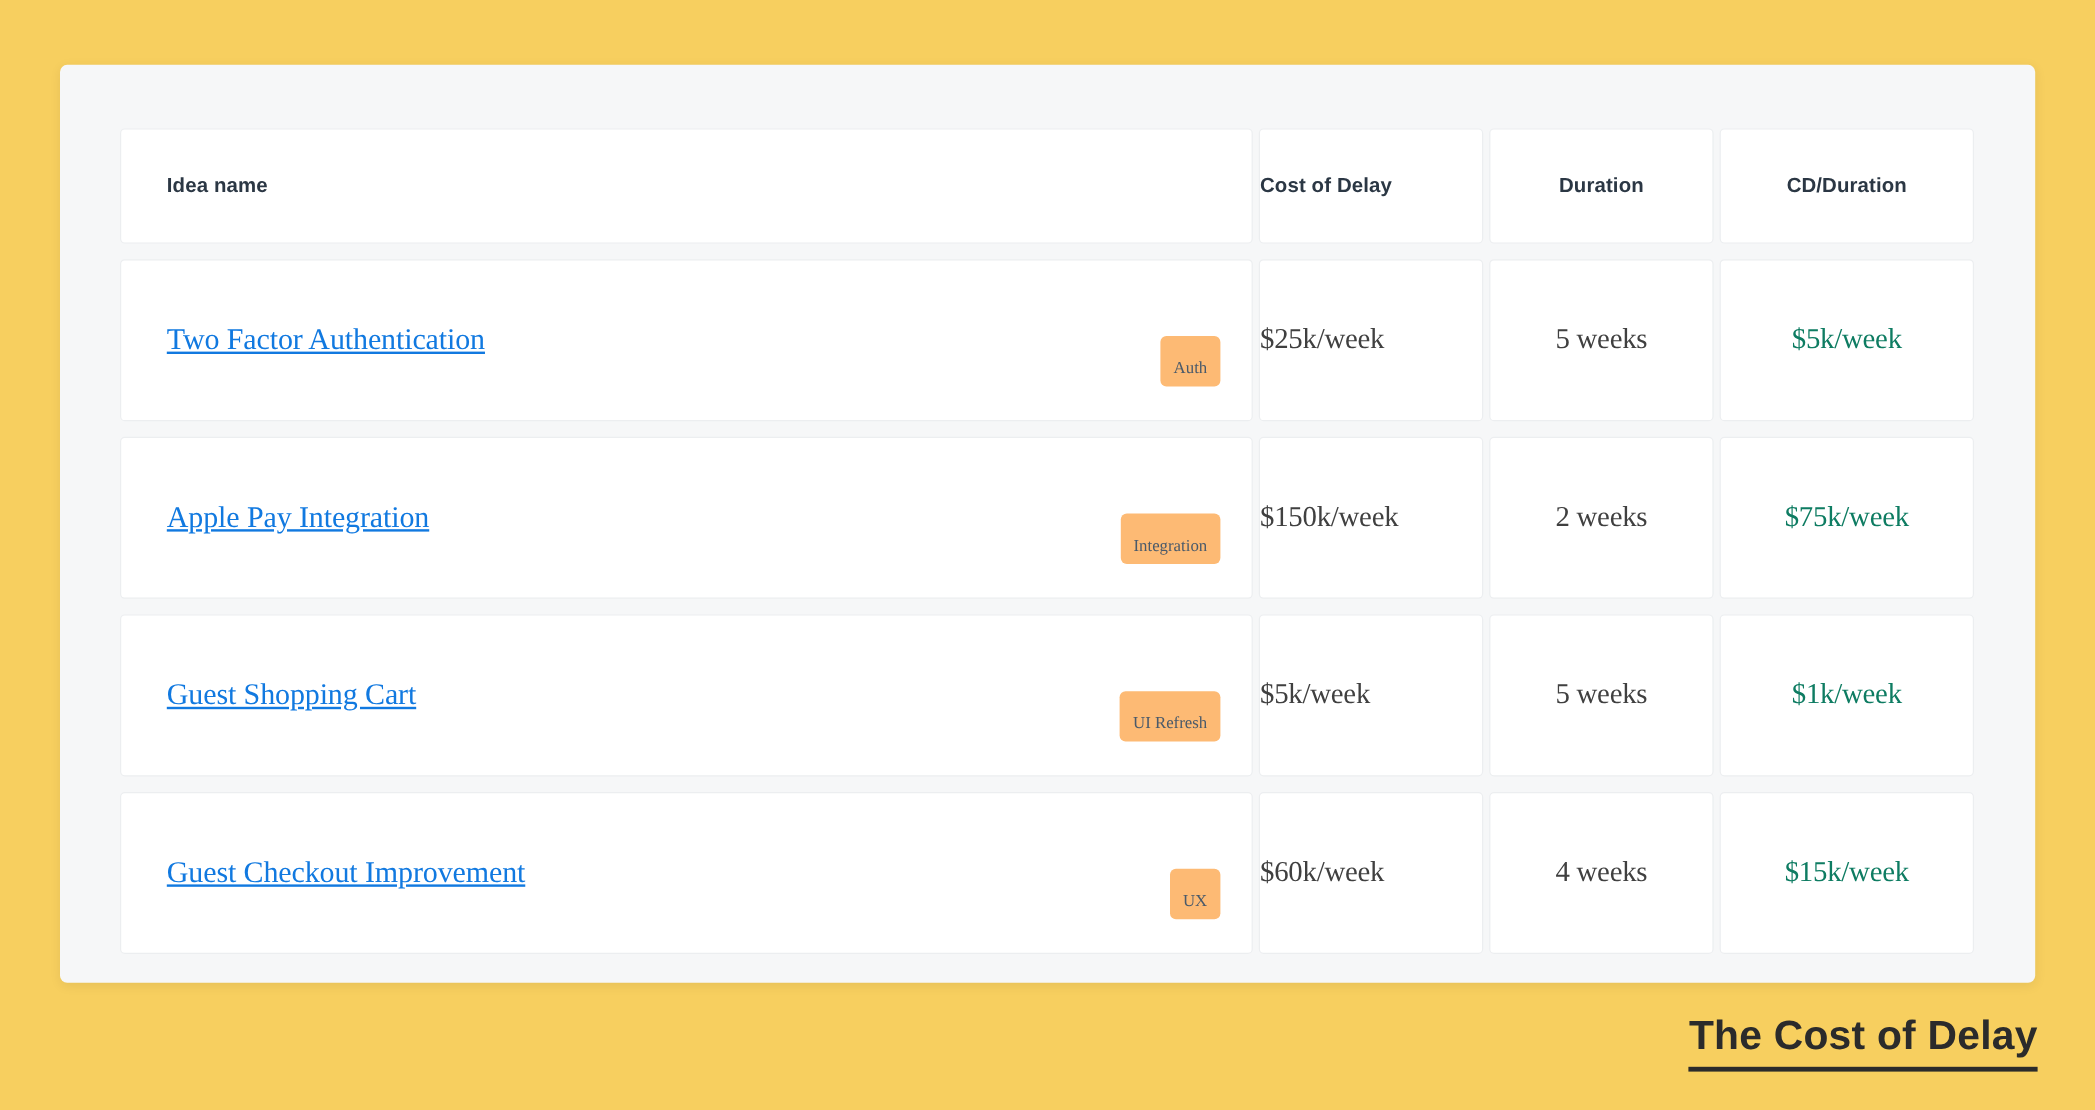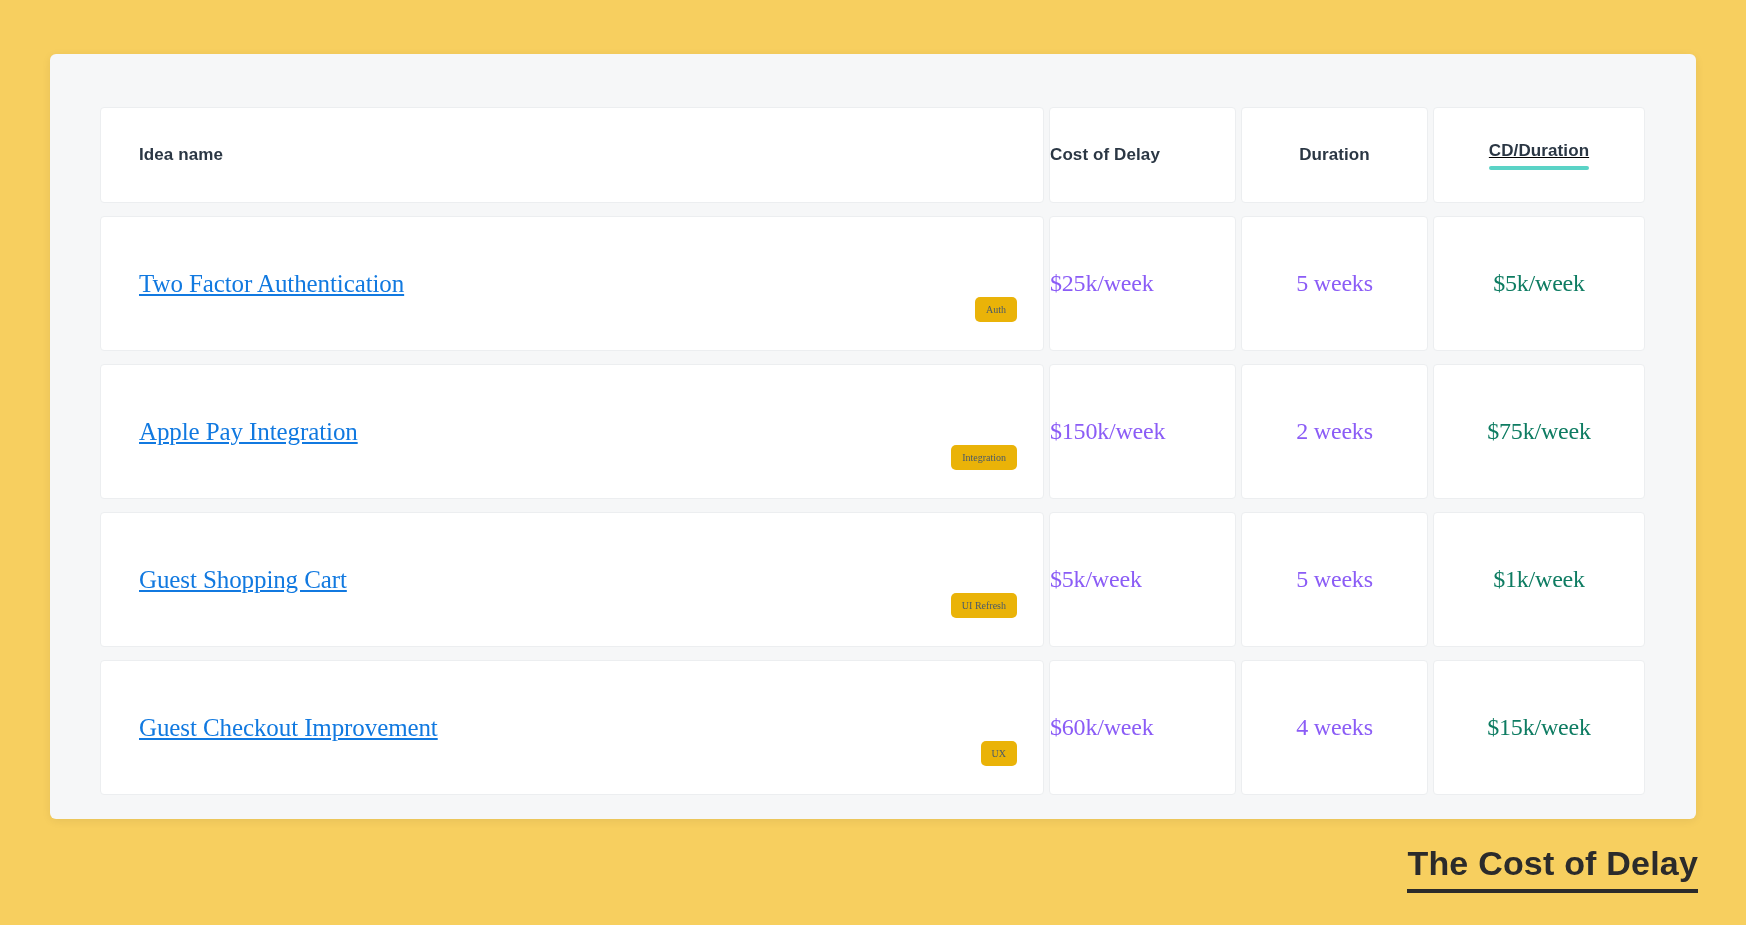--- a/index.html
+++ b/index.html
@@ -64,23 +64,22 @@
   .header .c-name { padding-left: 38px; }
 
   .hlabel {
     font-size: 17px;
     font-weight: 700;
     color: #2b3744;
     letter-spacing: 0.1px;
   }
   .hsort {
     display: inline-flex;
-    flex-direction: column;
+    flex-direction: row;
     align-items: center;
-    text-decoration: underline;
   }
   .hsort .bar {
     margin-top: 5px;
     height: 4px;
     width: 100%;
     background: #5ad3c6;
     border-radius: 2px;
   }
 
   
@@ -92,33 +91,33 @@
     font-weight: 400;
     color: #1179e0;
     line-height: 1.2;
     letter-spacing: -0.1px;
   }
 
   .tag {
     position: absolute;
     right: 26px;
     bottom: 28px;
-    background: #eab308;
+    background: #fdba74;
     color: #4a5a6a;
-    font-size: 10px;
+    font-size: 14px;
     border-radius: 5px;
-    padding: 8px 11px 7px 11px;
+    padding: 21px 11px 7px 11px;
     line-height: 1;
     white-space: nowrap;
   }
 
   .val {
     font-size: 24px;
     font-weight: 400;
-    color: #8b5cf6;
+    color: #404040;
     letter-spacing: -0.2px;
   }
   .val.ratio {
     color: #0e7c62;
   }
 
   
   #caption {
     position: absolute;
     right: 48px;

